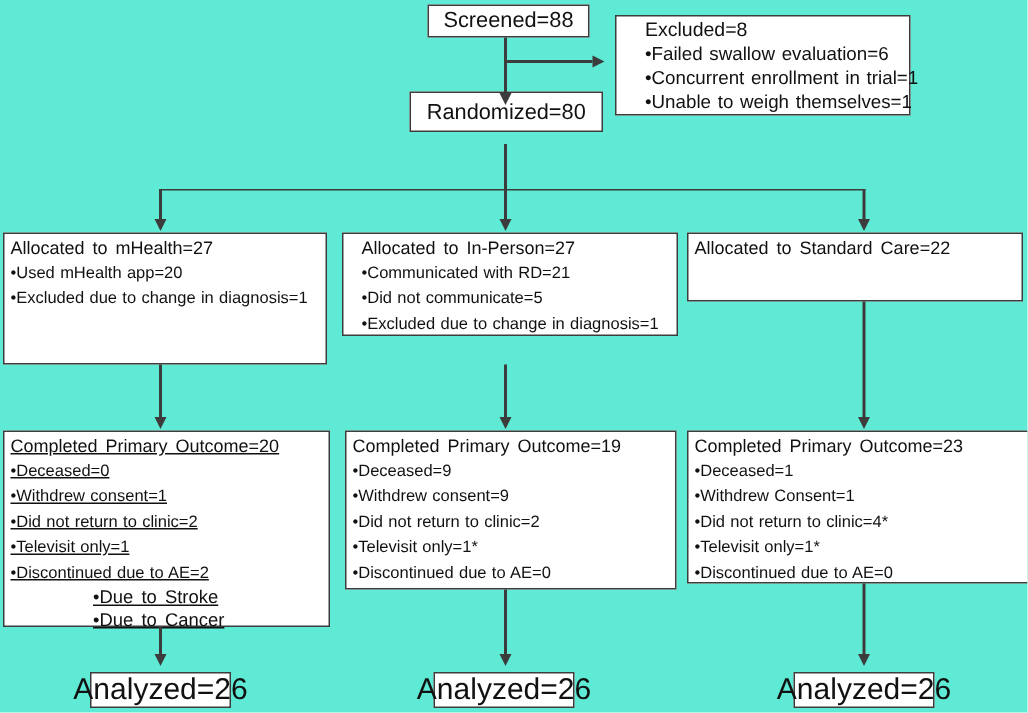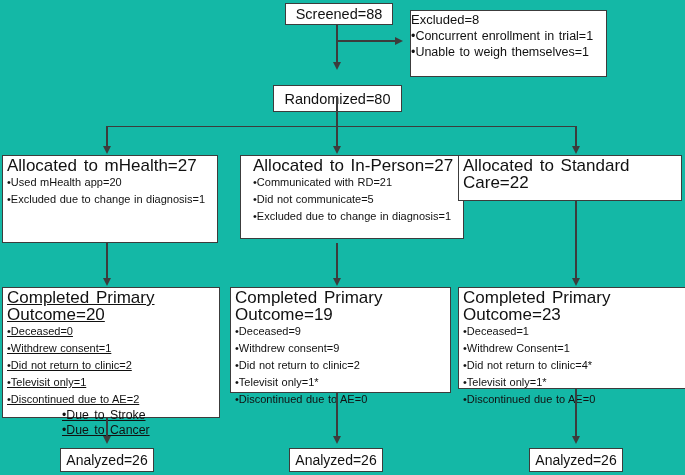--- a/index.html
+++ b/index.html
@@ -1,41 +1,41 @@
 <!DOCTYPE html>
 <html><head>
 <meta charset="utf-8">
 <style>
   html, body { margin: 0; padding: 0; background: #ffffff; }
   .canvas {
     position: relative;
     width: 685px;
     height: 475px;
-    background: #14b8a6;
+    background: #5eead4;
     font-family: "Liberation Sans", sans-serif;
     color: #111111;
     overflow: hidden;
   }
   .box {
     position: absolute;
     border: 1.5px solid #3c3c3c;
     background: #ffffff;
     box-sizing: border-box;
   }
   .center-box {
     display: flex;
     align-items: center;
     justify-content: center;
     text-align: center;
     white-space: nowrap;
   }
   .hdr { font-size: 14.5px; }
-  .an  { font-size: 14px; }
+  .an  { font-size: 20px; }
   .list-box { padding: 1px 3px 0 4px; }
-  .flow-title { font-size: 17px; line-height: 17px; word-spacing: 2px; }
+  .flow-title { font-size: 12px; line-height: 17px; word-spacing: 2px; }
   .flow-item  { font-size: 11px; line-height: 17px; word-spacing: 0.5px; }
   .sub-item   { font-size: 12.3px; line-height: 15px; padding-left: 55px; word-spacing: 2px; }
   .exc-title  { font-size: 13px;   line-height: 16px; }
   .exc-item   { font-size: 12.5px; line-height: 16px; word-spacing: 1px; white-space: nowrap; }
   .wrap-narrow { max-width: 172px; }
 
   .vline, .hline { position: absolute; background: #3c3c3c; }
   .vline { width: 1.5px; }
   .hline { height: 1.5px; }
   .ah-down {
@@ -46,24 +46,24 @@
   }
   .ah-right {
     position: absolute; width: 0; height: 0;
     border-top: 4.5px solid transparent;
     border-bottom: 4.5px solid transparent;
     border-left: 8px solid #3c3c3c;
   }
 
   
   #screened   { left: 285px; top: 3px;   width: 108px; height: 22px; }
-  #excluded   { left: 410px; top: 10px;  width: 197px; height: 67px; padding: 1px 0; }
-  #randomized { left: 273px; top: 85px;  width: 129px; height: 27px; }
+  #excluded   { left: 410px; top: 10px;  width: 197px; height: 67px; padding: 1px 19px; }
+  #randomized { left: 273px; top: 61px;  width: 129px; height: 27px; }
   #alloc1     { left: 2px;   top: 155px; width: 216px; height: 88px; }
-  #alloc2     { left: 240px; top: 155px; width: 224px; height: 84px; padding-left: 12px; }
+  #alloc2     { left: 228px; top: 155px; width: 224px; height: 69px; padding-left: 12px; }
   #alloc3     { left: 458px; top: 155px; width: 224px; height: 46px; }
   #out1       { left: 2px;   top: 287px; width: 218px; height: 131px; text-decoration: underline; }
   #out2       { left: 230px; top: 287px; width: 221px; height: 106px; }
   #out3       { left: 458px; top: 287px; width: 248px; height: 102px; }
   #an1        { left: 60px;  top: 448px; width: 94px;  height: 24px; }
   #an2        { left: 289px; top: 448px; width: 94px;  height: 24px; }
   #an3        { left: 529px; top: 448px; width: 94px;  height: 24px; }
 
   
   #ln-screened-down { left: 336.25px; top: 25px;    height: 37px; }
@@ -95,20 +95,21 @@
 <body>
 
 <div class="canvas">
 
   <div class="box center-box hdr" id="screened">
     <span>Screened=88</span>
   </div>
 
   <div class="box" id="excluded">
     <div class="exc-title">Excluded=8</div>
+    <div class="exc-item">•Failed swallow evaluation=6</div>
     <div class="exc-item">•Concurrent enrollment in trial=1</div>
     <div class="exc-item">•Unable to weigh themselves=1</div>
   </div>
 
   <div class="box center-box hdr" id="randomized">
     <span>Randomized=80</span>
   </div>
 
   <div class="box list-box" id="alloc1">
     <div class="flow-title">Allocated to mHealth=27</div>

